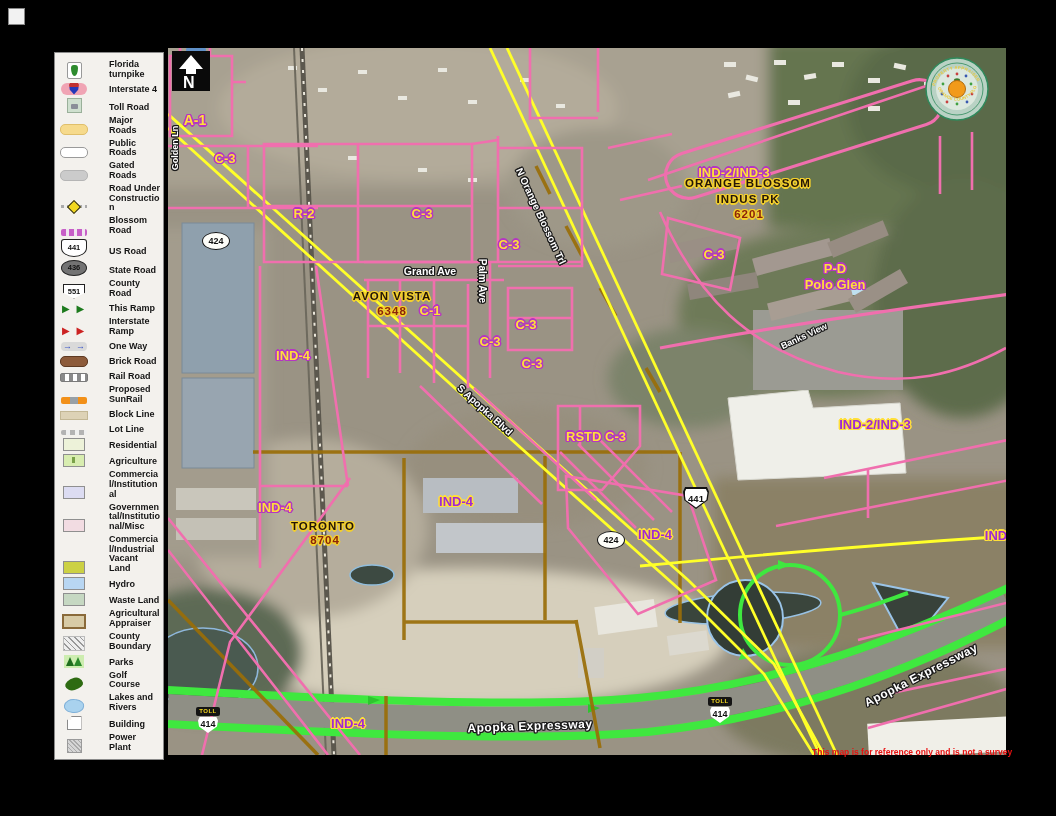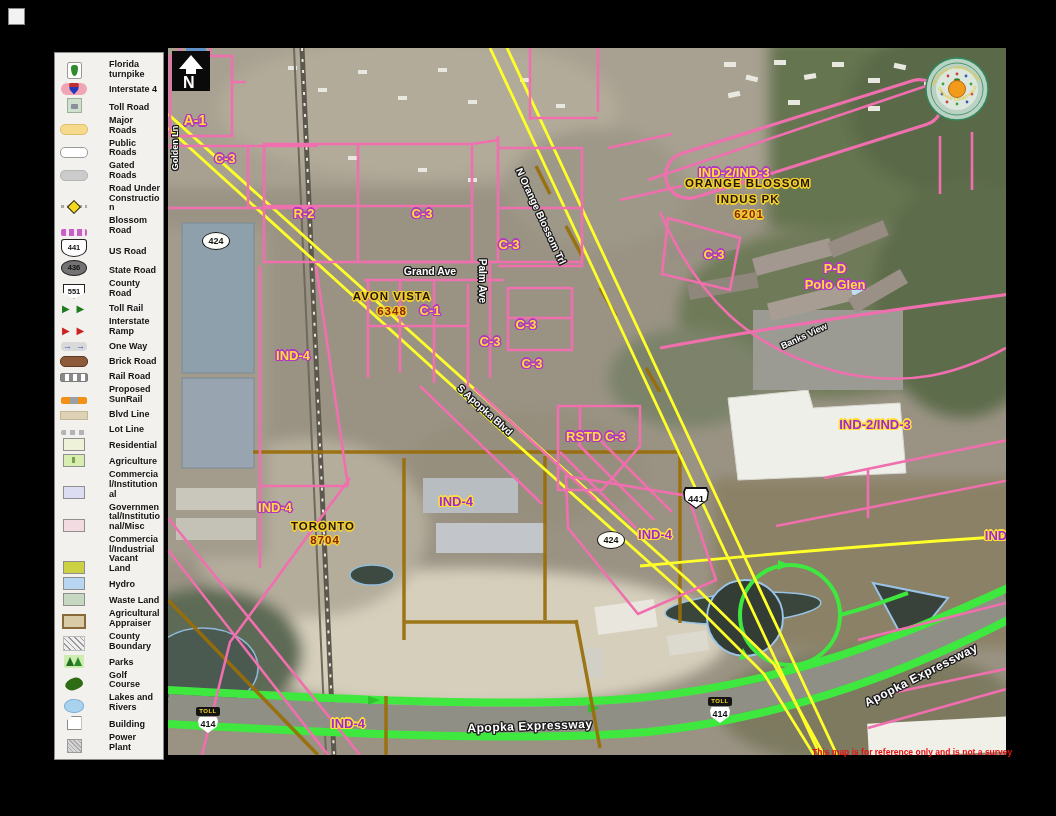--- a/index.html
+++ b/index.html
@@ -173,21 +173,21 @@
       <span class="llab">State Road</span>
     </div>
   <div class="lrow">
       <span class="lic">
         <span class="i-pent">551</span>
       </span>
       <span class="llab">County Road</span>
     </div>
   <div class="lrow">
       <span class="lic i-rampg"></span>
-      <span class="llab">Toll Rail</span>
+      <span class="llab">This Ramp</span>
     </div>
   <div class="lrow">
       <span class="lic i-rampr"></span>
       <span class="llab">Interstate Ramp</span>
     </div>
   <div class="lrow">
       <span class="lic">
         <span class="i-oneway"></span>
       </span>
       <span class="llab">One Way</span>
@@ -207,21 +207,21 @@
   <div class="lrow">
       <span class="lic">
         <span class="i-sunrail"></span>
       </span>
       <span class="llab">Proposed SunRail</span>
     </div>
   <div class="lrow">
       <span class="lic">
         <span class="i-block"></span>
       </span>
-      <span class="llab">Blvd Line</span>
+      <span class="llab">Block Line</span>
     </div>
   <div class="lrow">
       <span class="lic">
         <span class="i-lot"></span>
       </span>
       <span class="llab">Lot Line</span>
     </div>
   <div class="lrow">
       <span class="lic">
         <span class="i-zone z-res"></span>

